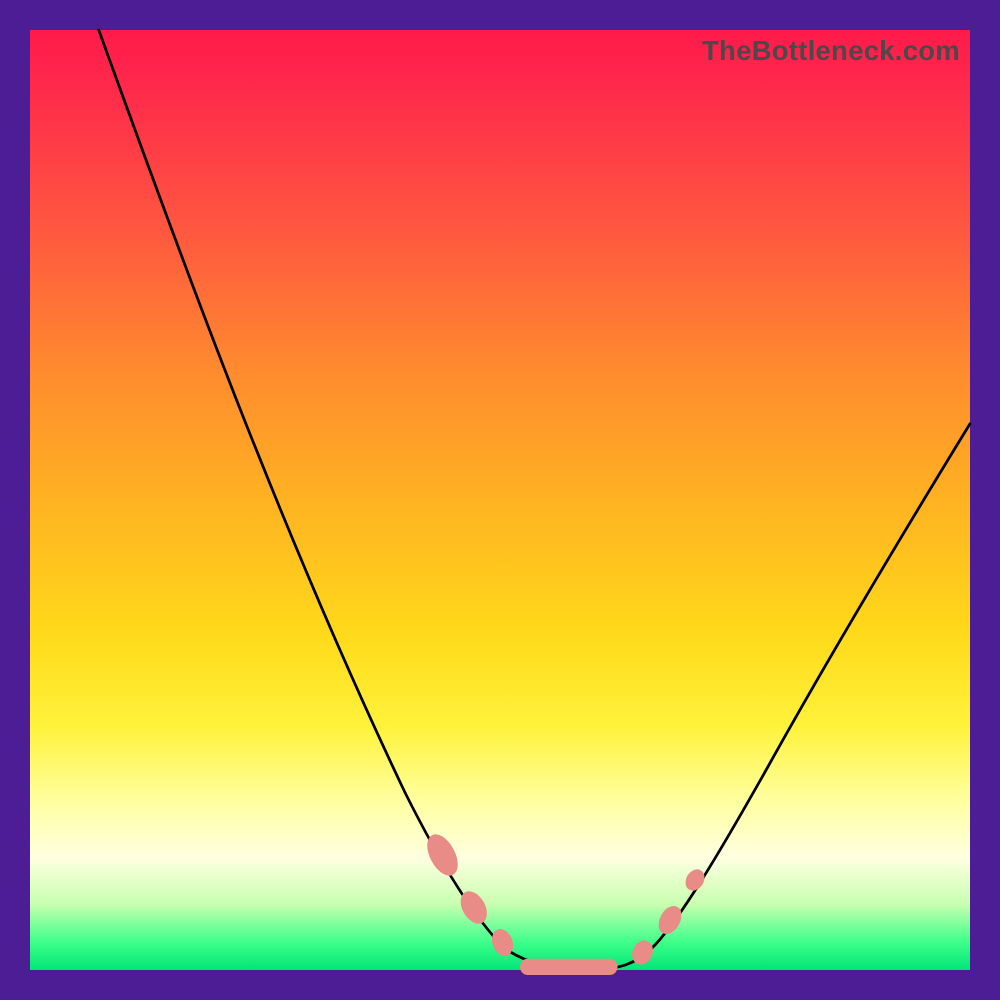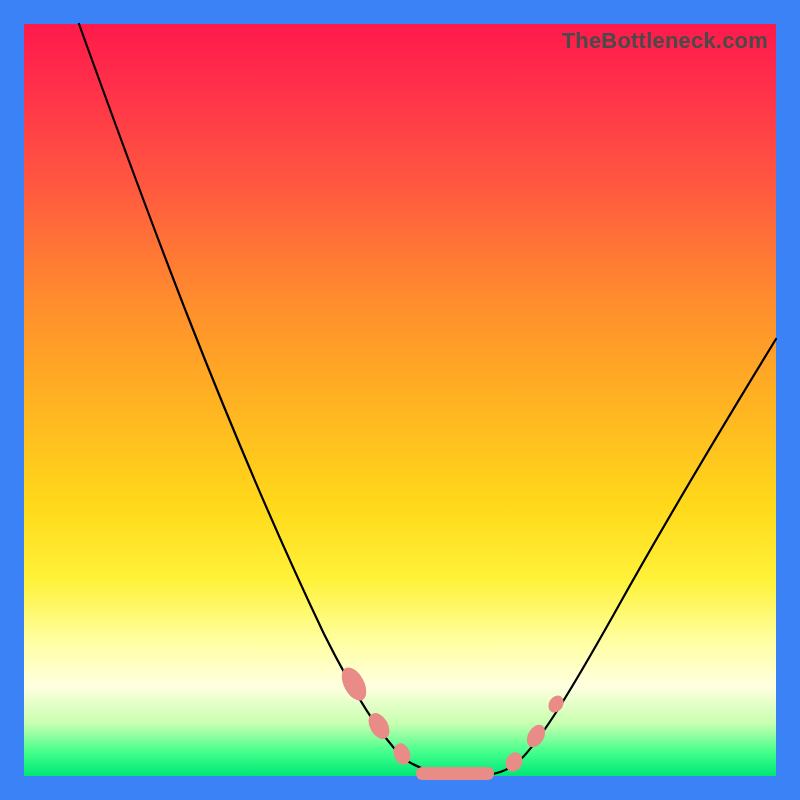--- a/index.html
+++ b/index.html
@@ -8,21 +8,21 @@
     width: 800px;
     height: 800px;
     background: #000;
     overflow: hidden;
     font-family: Arial, Helvetica, sans-serif;
   }
   .frame {
     position: relative;
     width: 800px;
     height: 800px;
-    background: #3b82f6;
+    background: #4c1d95;
   }
   .plot-area {
     position: absolute;
     left: 24px;
     top: 24px;
     width: 752px;
     height: 752px;
     
     background: linear-gradient(
       to bottom,

